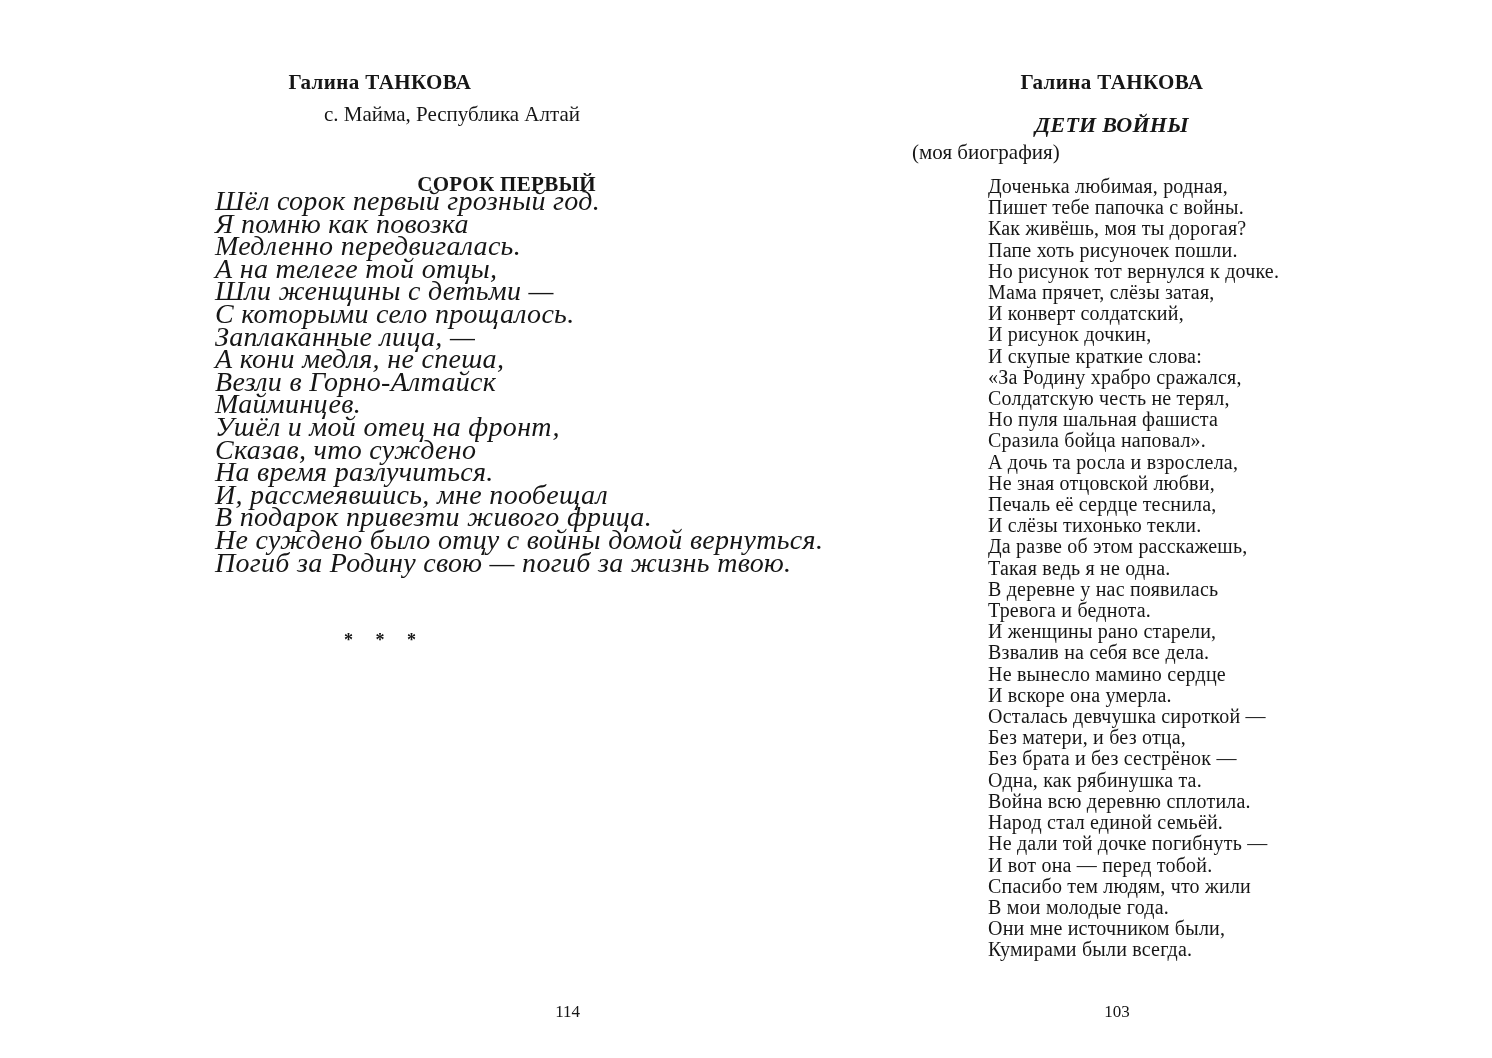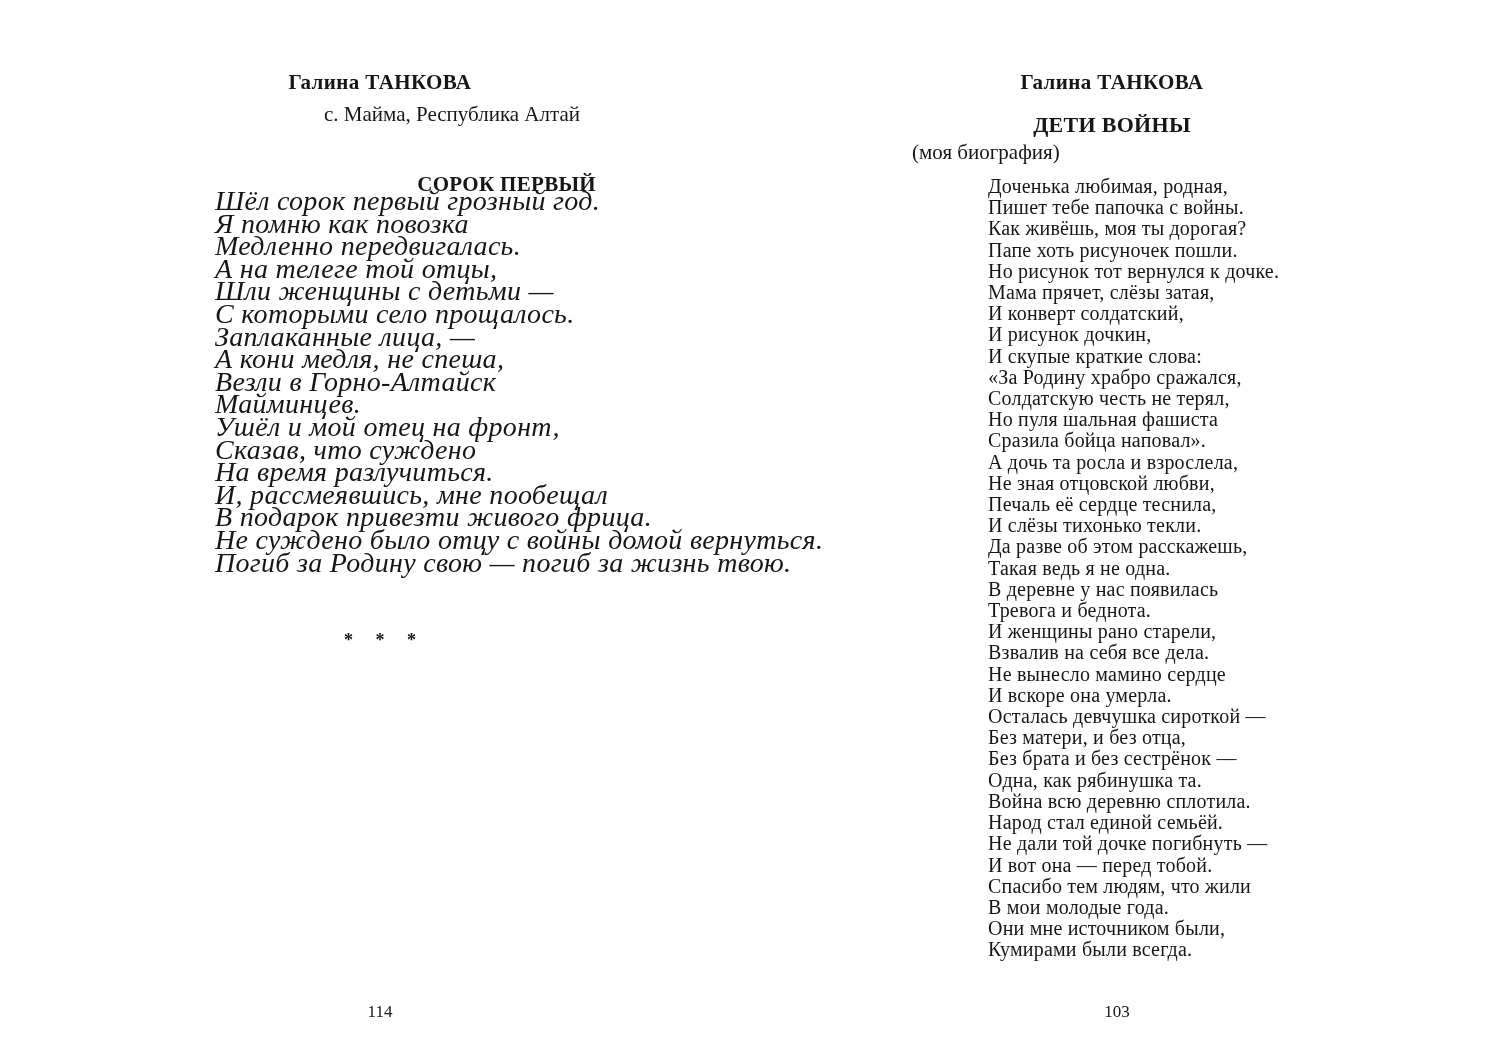--- a/index.html
+++ b/index.html
@@ -50,39 +50,40 @@
     left: 180px; top: 630px; width: 400px;
     text-align: center;
     font-weight: bold;
     font-size: 18px;
     letter-spacing: 9px;
     padding-left: 9px; 
     box-sizing: border-box;
   }
   .l-pagenum {
     left: 180px; top: 1002px; width: 400px;
-    text-align: center;
+    text-align: right;
     font-size: 17px;
   }
 
   
   .r-author {
     left: 912px; top: 70px; width: 400px;
     text-align: center;
     font-weight: bold;
     font-size: 21px;
     letter-spacing: 0.4px;
   }
   .r-title {
     left: 912px; top: 112px; width: 400px;
     text-align: center;
     font-weight: bold;
     font-size: 22px;
     letter-spacing: 0.3px;
     margin: 0;
+    font-style: italic;
   }
   .r-subtitle {
     left: 912px; top: 140px; width: 400px;
     text-align: left;
     font-weight: normal;
     font-size: 21px;
   }
   .r-poem {
     left: 988px; top: 176px; width: 440px;
     font-size: 20px;

